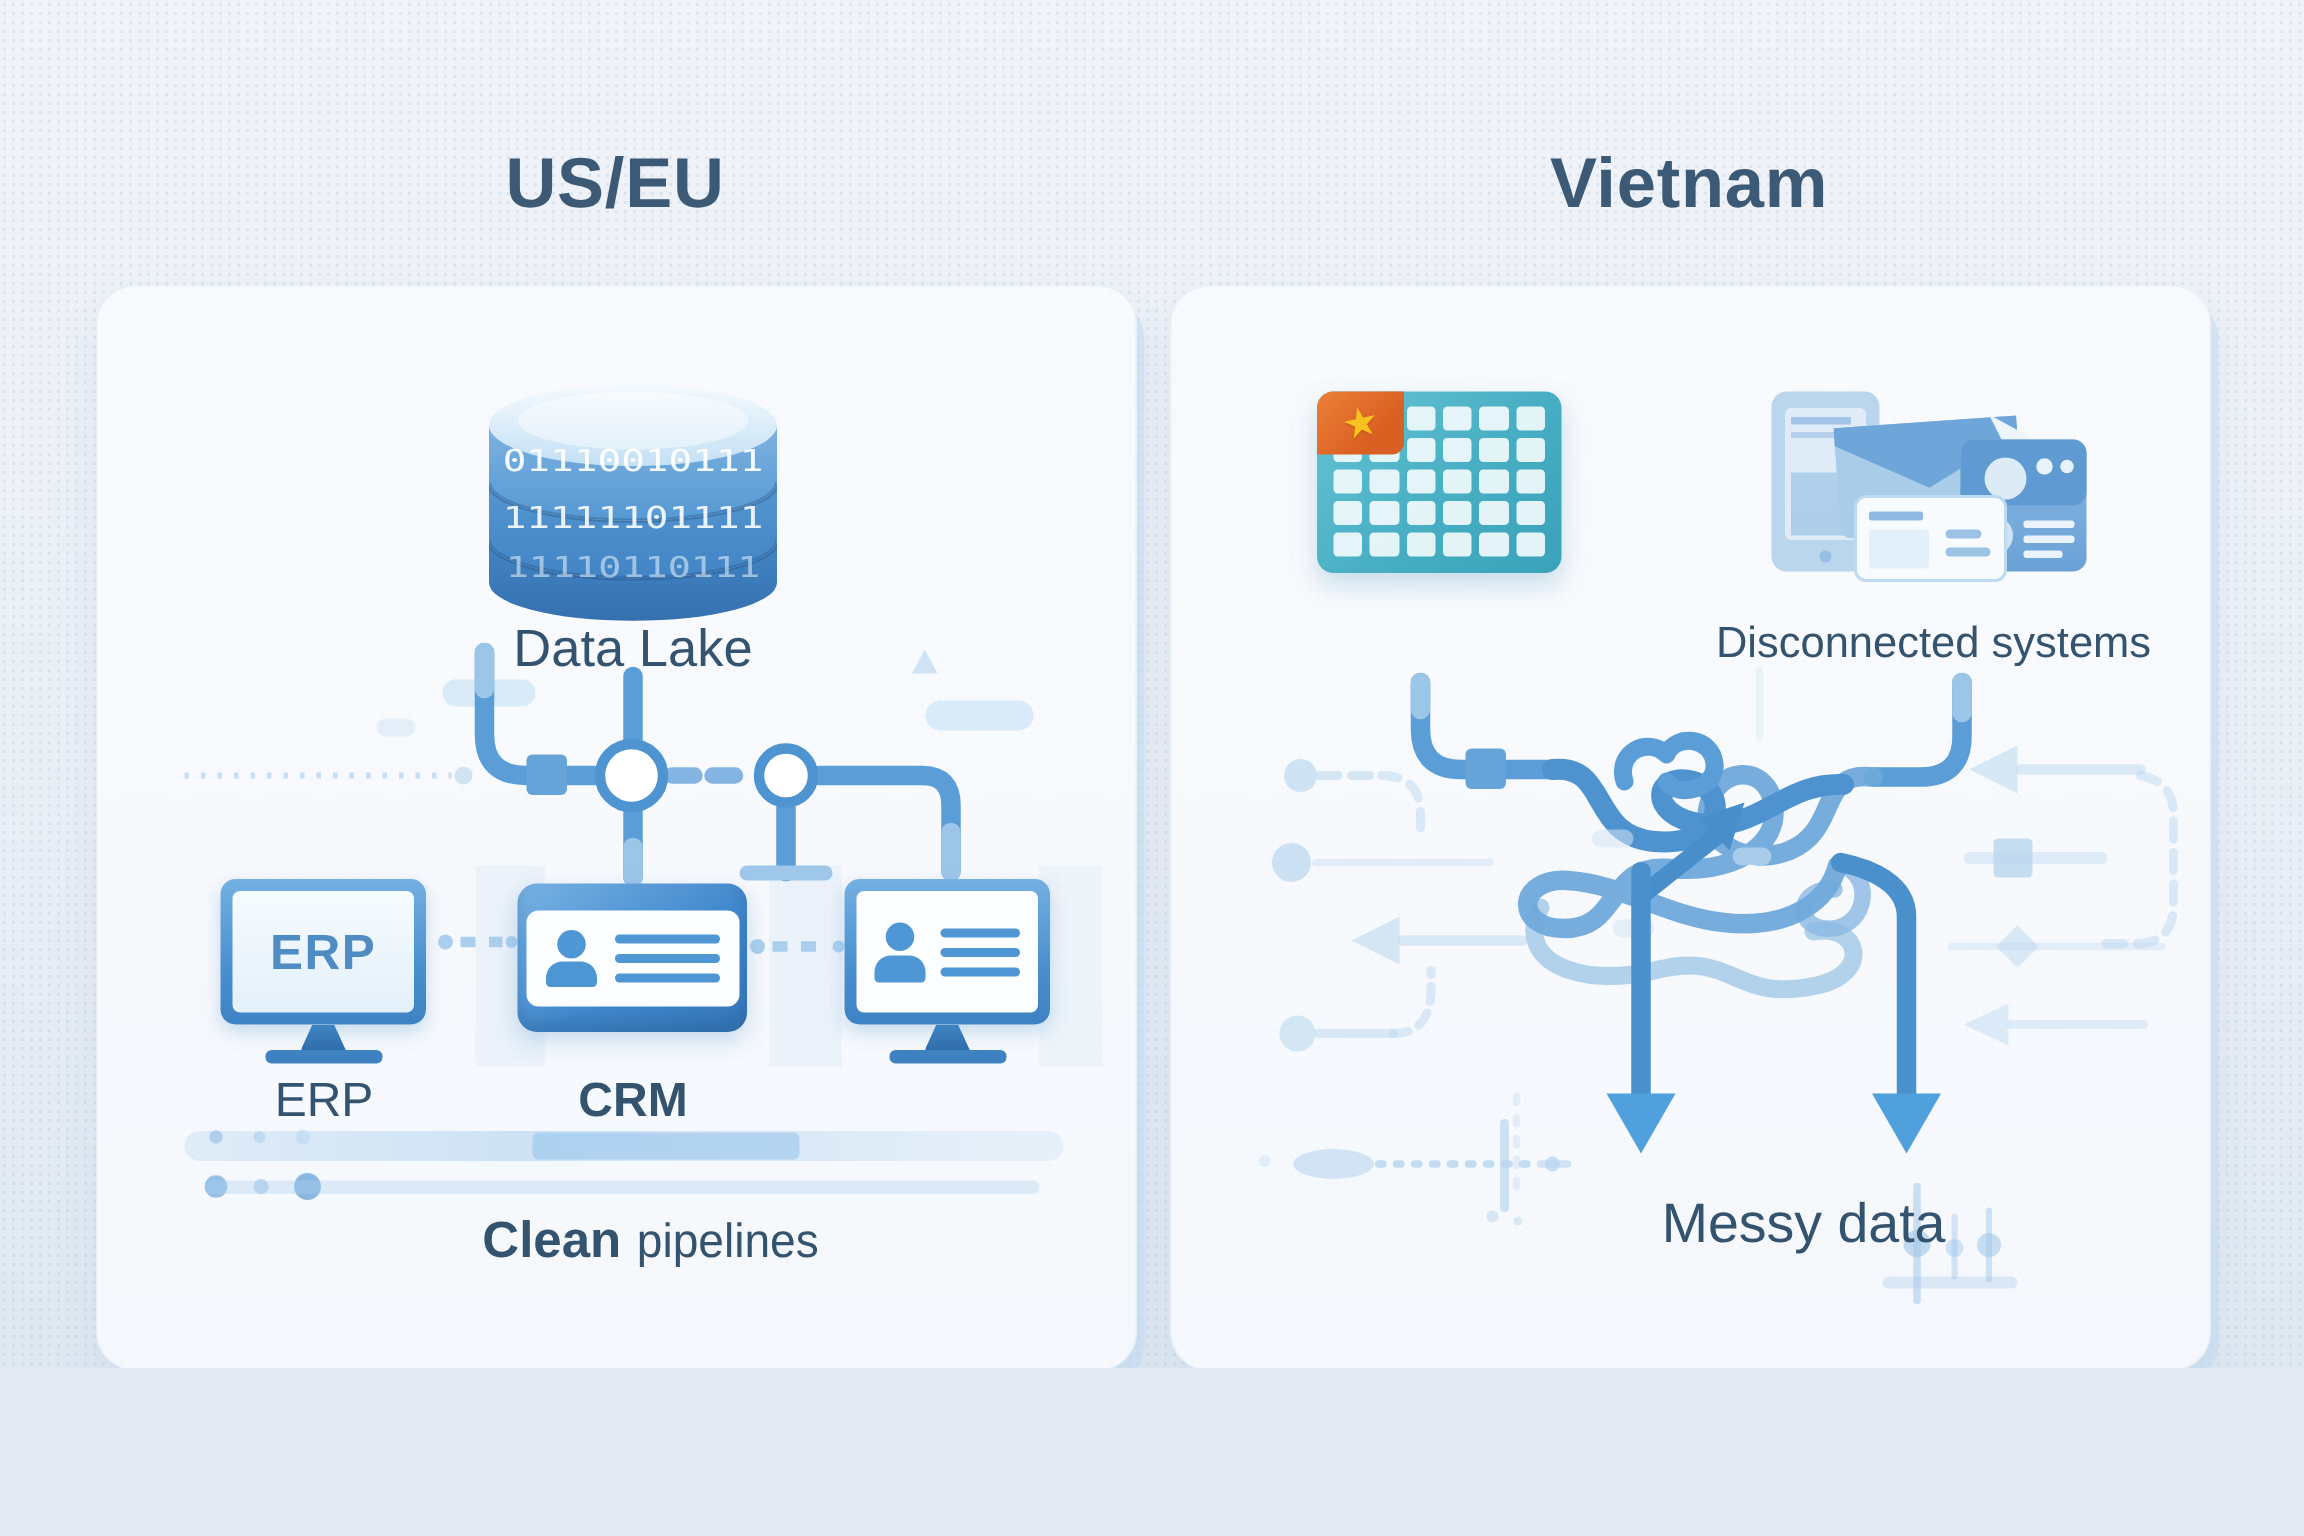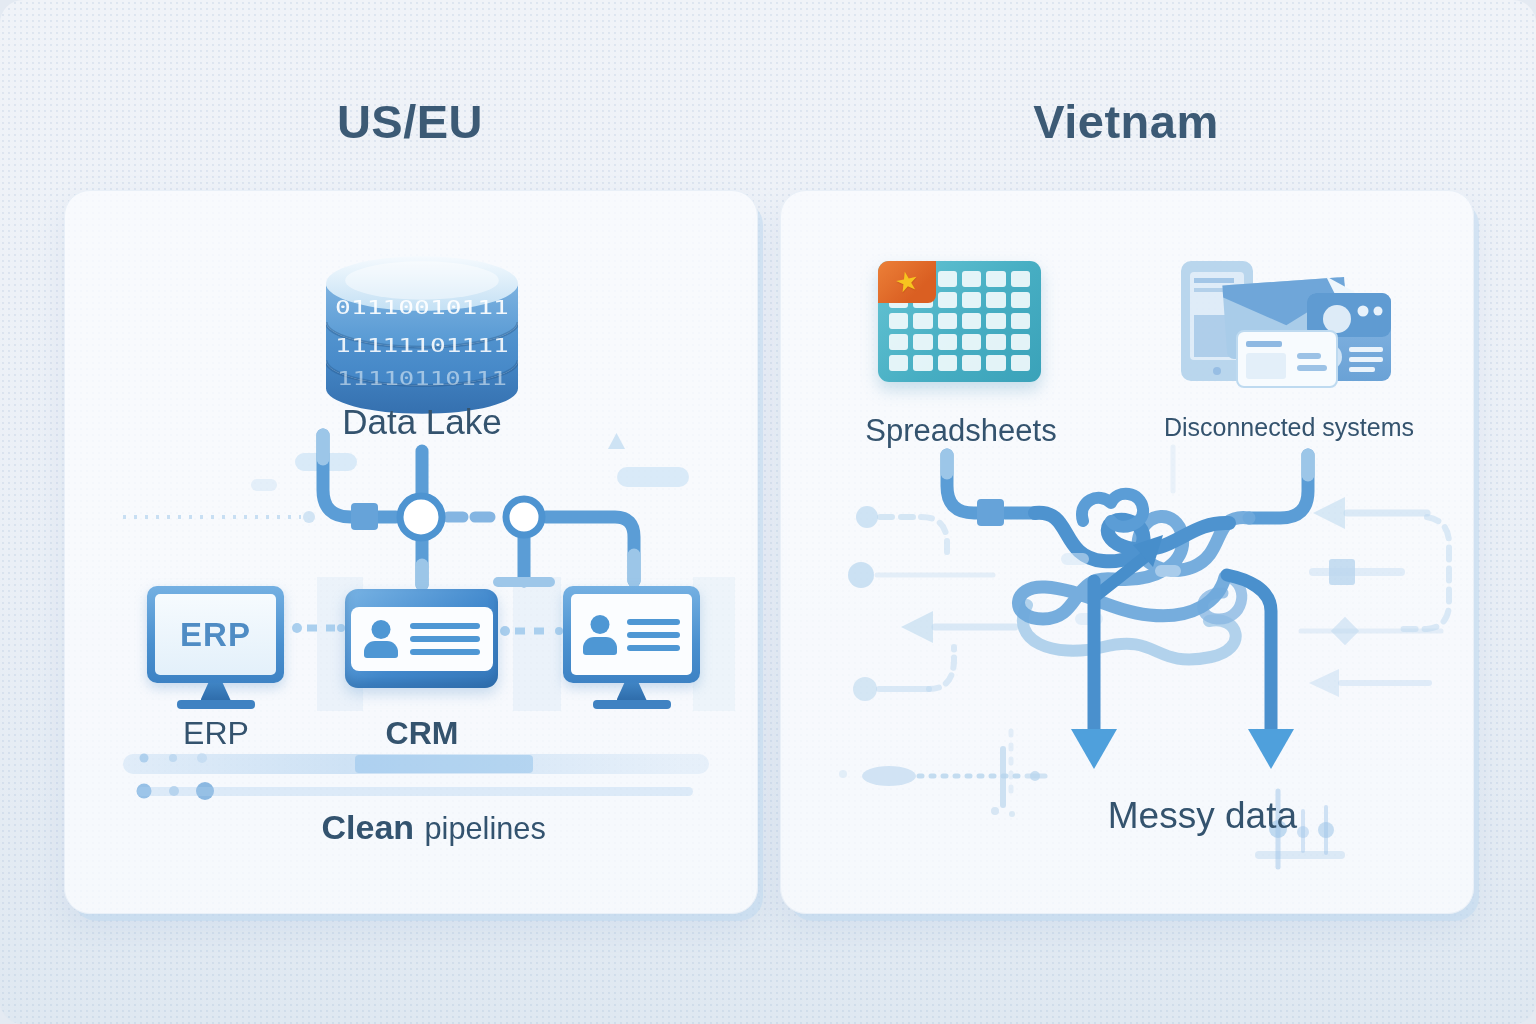--- a/index.html
+++ b/index.html
@@ -1,22 +1,21 @@
 <!DOCTYPE html>
 <html><head>
 <meta charset="utf-8">
 <style>
   html,body{margin:0;padding:0;background:#e4eaf2;}
   .stage{
-    position:relative;width:1536px;height:1024px;overflow:hidden;
+    position:relative;width:1536px;height:912px;overflow:hidden;
     font-family:"Liberation Sans",sans-serif;
     background-color:#ecf0f6;
     background-image:
       linear-gradient(180deg,#f0f3f8 0%,#eaeff6 55%,#dfe8f1 100%);
-    border-radius: 23px;
   }
   .stage::before{
     content:"";position:absolute;inset:0;pointer-events:none;
     background-image:radial-gradient(rgba(130,160,200,.16) 1px,transparent 1.15px);
     background-size:6px 6px;
   }
   .big-title{
     position:absolute;top:94px;text-align:center;
     font-size:47px;font-weight:bold;color:#3c5a75;letter-spacing:.5px;
   }
@@ -27,21 +26,21 @@
     background:rgba(251,253,255,.78);
     border:1px solid #e9f0f8;border-radius:26px;
     box-shadow:7px 9px 0 -2px rgba(193,218,241,.55),0 14px 30px rgba(150,180,215,.18);
   }
   .panel.left{left:64px;}
   .panel.right{left:780px;}
   .abs{position:absolute;}
   .lbl{position:absolute;text-align:center;color:#34536e;}
 
   
-  .dl-label{left:197px;width:320px;top:211px;font-size:35px;}
+  .dl-label{left:197px;width:320px;top:222px;font-size:35px;}
   .sys-label{top:524px;font-size:32px;}
   .sys-label.erp{left:91px;width:120px;}
   .sys-label.crm{left:297px;width:120px;font-weight:bold;}
   .sys-label.structured{left:478px;width:168px;line-height:1.45;}
   .caption-left{left:170px;width:400px;top:617px;font-size:32px;color:#33536f;}
   .caption-left .lead{font-weight:bold;font-size:34px;}
   .caption-left .tail{font-weight:normal;display:inline-block;transform:scaleX(.96);margin-left:8px;}
 
   .blob{position:absolute;background:#cfe4f6;border-radius:12px;opacity:.75;}
 
@@ -82,21 +81,21 @@
 
   .pipe-bar{left:58px;top:563px;width:586px;height:20px;border-radius:10px;
     background:linear-gradient(90deg,rgba(173,207,238,.30),rgba(173,207,238,.55) 38%,rgba(173,207,238,.22) 95%);}
   .pipe-bar .chunk{position:absolute;left:232px;top:1px;width:178px;height:18px;border-radius:4px;
     background:rgba(148,194,235,.55);}
   .pipe-bar2{left:72px;top:596px;width:556px;height:9px;border-radius:5px;background:rgba(173,207,238,.35);}
 
   
   .src-label{top:222px;font-size:31px;}
   .src-label.sheets{left:58px;width:244px;}
-  .src-label.systems{left:342px;width:332px;font-size:25px;}
+  .src-label.systems{left:342px;width:332px;font-size:29px;}
   .caption-right{left:216px;width:300px;top:604px;font-size:37px;text-align:right;}
 
   .spreadsheet{left:97px;top:70px;width:163px;height:121px;border-radius:11px;
     background:linear-gradient(135deg,#66c5d4 0%,#47aec3 55%,#3aa2b9 100%);
     box-shadow:0 8px 16px rgba(110,170,200,.35);}
   .cells{position:absolute;left:11px;right:11px;top:10px;bottom:11px;display:grid;
     grid-template-columns:repeat(6,1fr);grid-template-rows:repeat(5,1fr);gap:5px;}
   .cells div{background:rgba(241,250,252,.92);border-radius:3px;}
   .flag{position:absolute;left:0;top:0;width:58px;height:42px;border-radius:11px 0 8px 0;
     background:linear-gradient(135deg,#ec8038 0%,#da5f22 70%);
@@ -318,21 +317,20 @@
       </g>
       <g>
         <rect x="58" y="80" width="100" height="56" rx="7" fill="#f7fbfe" stroke="#bedaf0" stroke-width="2"></rect>
         <rect x="67" y="90" width="36" height="6" rx="2" fill="#8fb9e2"></rect>
         <rect x="67" y="102" width="40" height="26" rx="3" fill="#e3eff9"></rect>
         <rect x="118" y="102" width="24" height="6" rx="3" fill="#9cc2e6"></rect>
         <rect x="118" y="114" width="30" height="6" rx="3" fill="#9cc2e6"></rect>
       </g>
     </svg>
 
-    <div class="lbl src-label sheets">Spreadsheets</div>
     <div class="lbl src-label systems">Disconnected systems</div>
 
     <svg class="abs" style="left:0;top:0;" width="692" height="722" viewBox="0 0 692 722">
       <g stroke="#bcd8ef" fill="none" stroke-linecap="round">
         <circle cx="86" cy="326" r="11" fill="#bcd8ef" stroke="none" opacity=".7"></circle>
         <path d="M99,326 H140" stroke-width="6" stroke-dasharray="12 9" opacity=".6"></path>
         <path d="M140,326 Q165,326 166,350 V364" stroke-width="6" stroke-dasharray="11 9" opacity=".5"></path>
         <circle cx="80" cy="384" r="13" fill="#bcd8ef" stroke="none" opacity=".75"></circle>
         <path d="M96,384 H212" stroke-width="5" opacity=".35"></path>
         <polygon points="152,420 152,452 120,436" fill="#bcd8ef" stroke="none" opacity=".6"></polygon>

